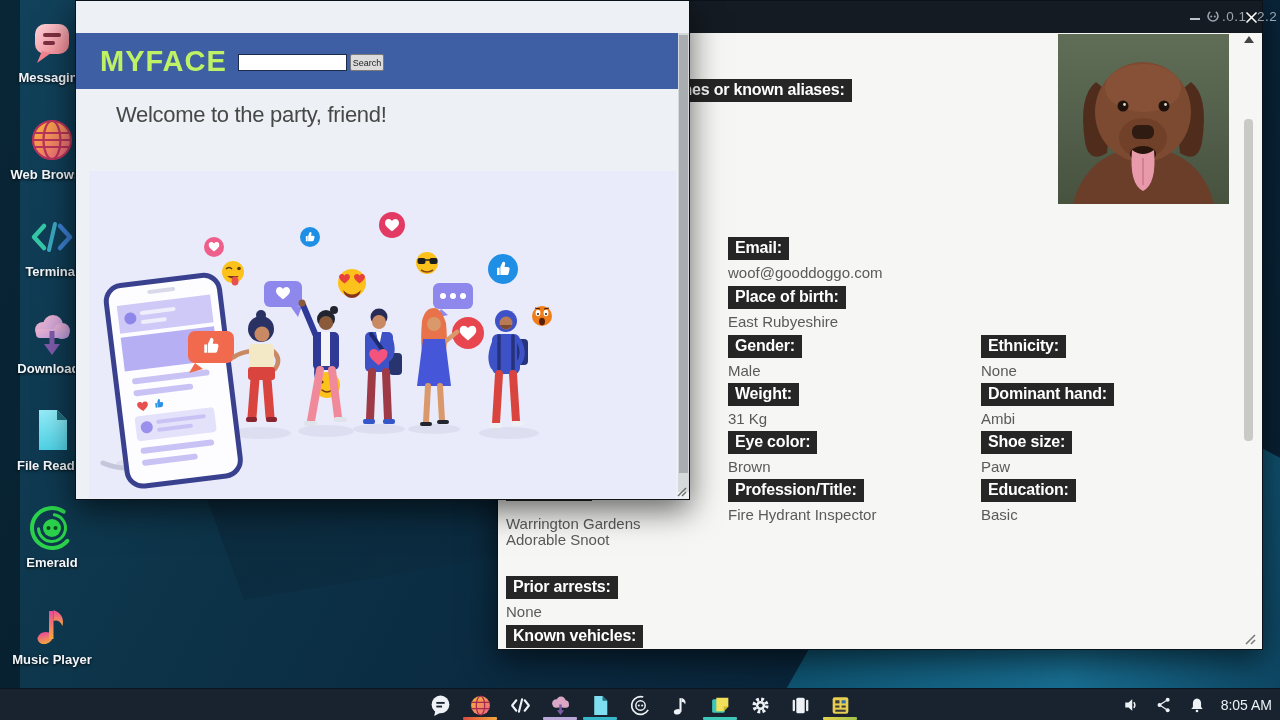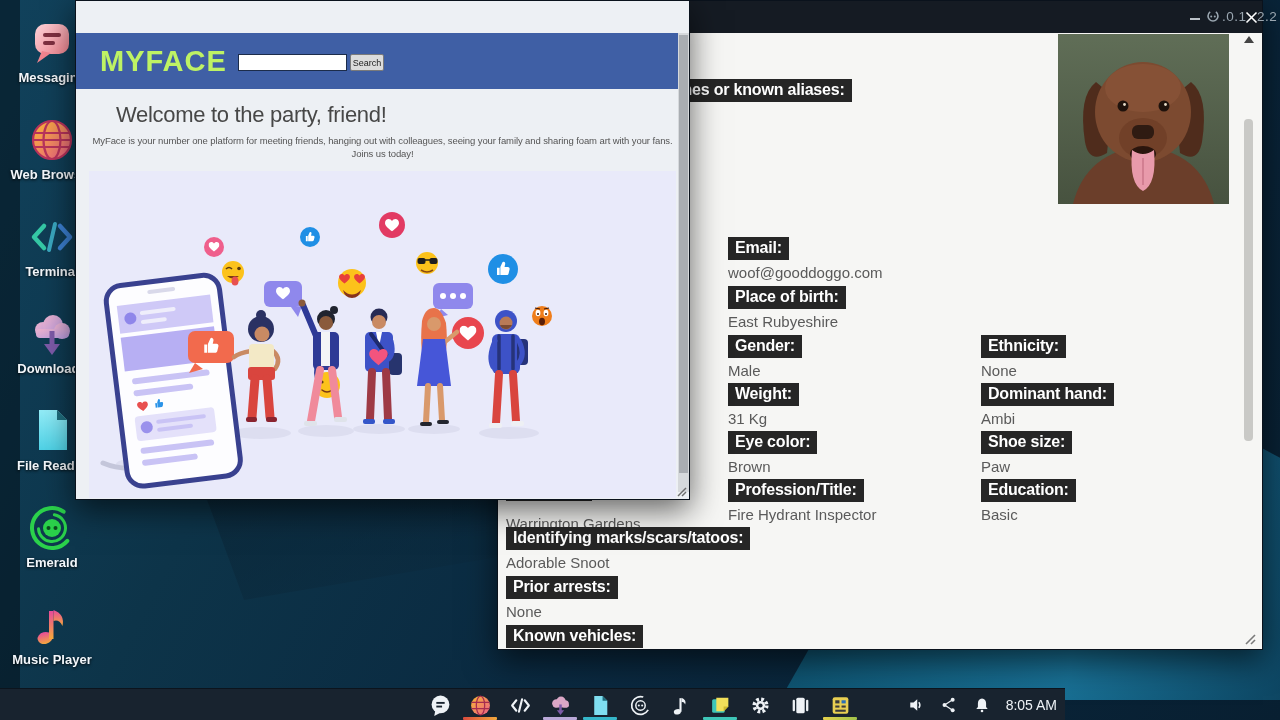--- a/index.html
+++ b/index.html
@@ -65,21 +65,21 @@
               font-family:"Liberation Sans",sans-serif;padding:0;}
   .page{position:absolute;left:0;top:88px;right:0;bottom:0;}
   .headline{margin:13px 40px 0;font-size:22px;color:#474747;letter-spacing:-.3px;}
   .tagline{margin:7px auto 0;width:596px;text-align:center;font-size:9.5px;line-height:1.35;
            color:#555;letter-spacing:-.1px;}
   .illus{position:absolute;left:13px;top:82px;width:587px;height:327px;background:#e9eafa;}
   .bscroll-track{position:absolute;right:0;top:32px;width:11px;bottom:7px;background:#d6d9dc;}
   .bscroll-thumb{position:absolute;right:1px;top:2px;width:9px;height:438px;background:#a9adb2;}
 
   
-  #taskbar{position:absolute;left:0;bottom:0;width:1065px;height:32px;background:#18232f;z-index:50;
+  #taskbar{position:absolute;left:0;bottom:0;width:1280px;height:32px;background:#18232f;z-index:50;
            border-top:1px solid #0c141d;}
   .tb-apps{position:absolute;left:420px;top:0;height:32px;display:flex;}
   .tb-slot{position:relative;width:40px;height:32px;display:flex;align-items:center;justify-content:center;}
   .tb-slot svg{width:23px;height:23px;}
   .tb-ind{position:absolute;left:3px;bottom:1px;width:34px;height:3px;border-radius:1px;}
   .tray{position:absolute;right:8px;top:0;height:32px;display:flex;align-items:center;gap:15px;}
   .tray svg{width:18px;height:18px;}
   .clock{color:#eef2f6;font-size:14px;}
 
   .x-ico{stroke:#fff;stroke-width:1.6;}
@@ -242,21 +242,20 @@
 
       <div class="pf" style="left:153px;top:46px">
         <span class="pf-lbl">Names or known aliases:</span>
       </div>
 
       <div class="hidden-lbl"></div>
       <div class="pf" style="left:8px;top:470px">
         <span class="pf-val" style="margin-top:12px">Warrington Gardens</span>
       </div>
       <div class="pf" style="left:8px;top:494px">
-        <span class="pf-lbl">Identifying marks/scars/tatoos:</span>
         <span class="pf-val">Adorable Snoot</span>
       </div>
       <div class="pf" style="left:8px;top:543px">
         <span class="pf-lbl">Prior arrests:</span>
         <span class="pf-val">None</span>
       </div>
       <div class="pf" style="left:8px;top:592px">
         <span class="pf-lbl">Known vehicles:</span>
       </div>
 
@@ -374,21 +373,20 @@
     </div>
 
     <div class="banner">
       <span class="logo">MYFACE</span>
       <input class="search-input" placeholder="" style="">
       <button class="search-btn">Search</button>
     </div>
 
     <div class="page">
       <div class="headline">Welcome to the party, friend!</div>
-      <div class="tagline">MyFace is your number one platform for meeting friends, hanging out with colleagues, seeing your family and sharing foam art with your fans. Joins us today!</div>
 
       <svg class="illus" viewBox="0 0 587 327">
         <defs>
           <symbol id="heart" viewBox="0 0 24 22">
               <path d="M12 21 C5 15 0 11 0 6.5 C0 2.5 3 0 6.2 0 C8.6 0 10.8 1.4 12 3.4 C13.2 1.4 15.4 0 17.8 0 C21 0 24 2.5 24 6.5 C24 11 19 15 12 21 Z"></path>
             </symbol>
           <symbol id="thumb" viewBox="0 0 24 24">
               <path d="M3 10 h4 v11 h-4 z M8 21 h9.5 c1.5 0 2.6-1 2.9-2.4 l1.5-6.2 c.4-1.7-.9-3.4-2.6-3.4 h-5 l1-4.5 c.3-1.5-.6-3-2.1-3.3 -.9-.2-1.8.3-2.2 1.1 L8 9 Z"></path>
             </symbol>
         </defs>

